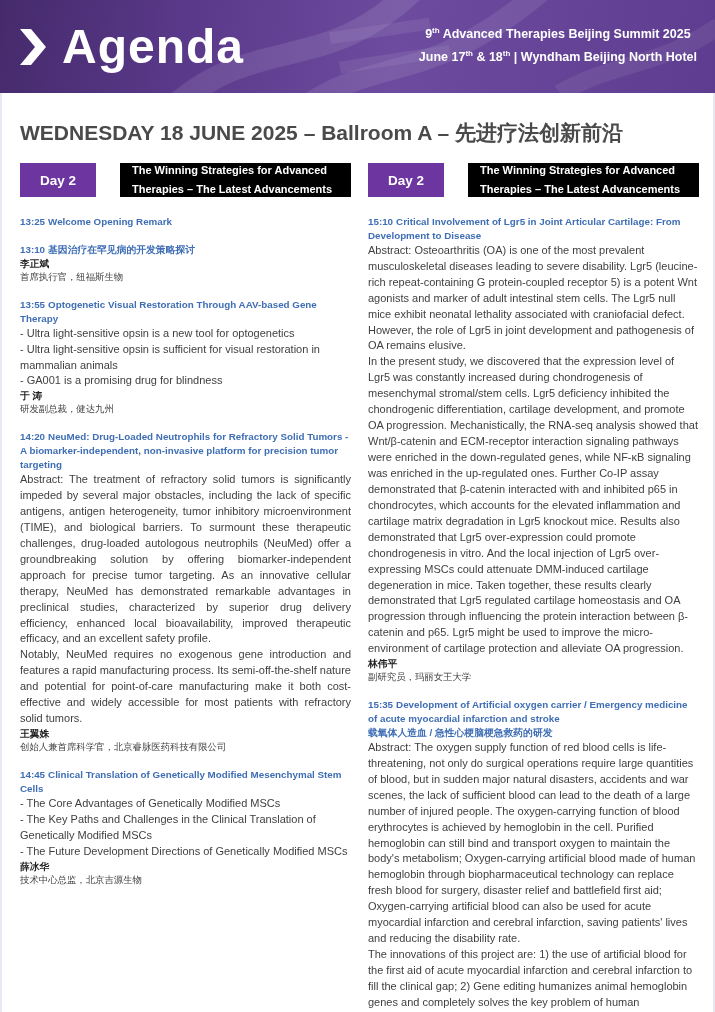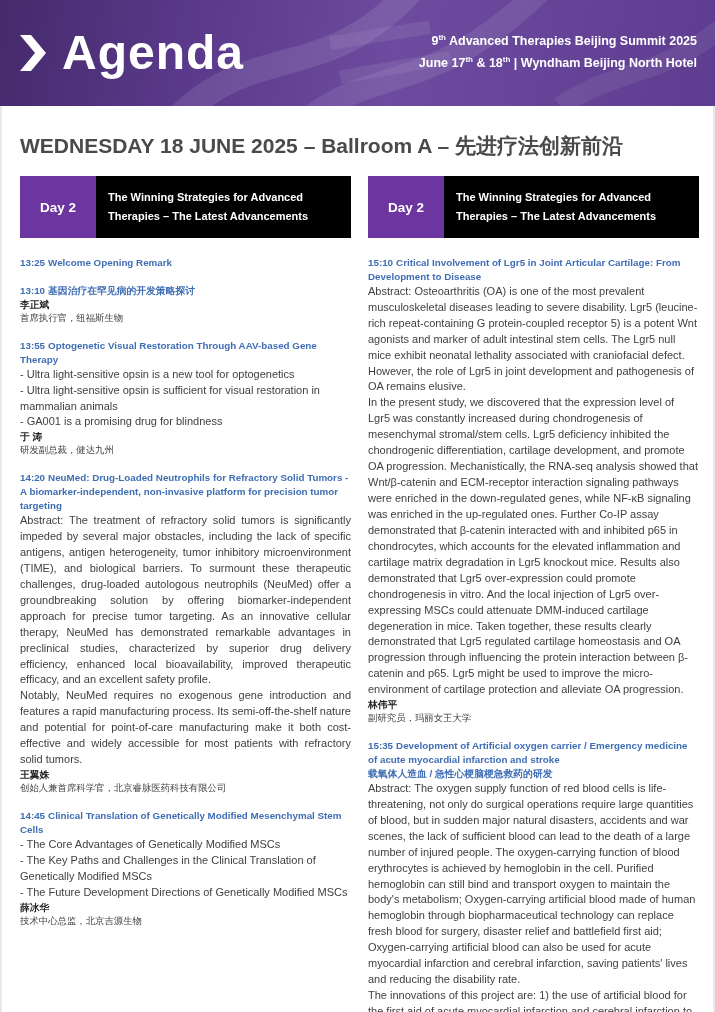--- a/index.html
+++ b/index.html
@@ -7,40 +7,40 @@
   html, body { background:#ffffff; }
   body {
     width:715px; min-height:1012px; margin:0 auto;
     font-family:"Liberation Sans","DejaVu Sans",sans-serif;
     color:#3f3f3f;
     display:flex; flex-direction:column;
     box-shadow: inset 0 0 0 2px #eae7f0;
   }
   
   .banner {
-    height:106px; width:100%;
+    height:93px; width:100%;
     background:linear-gradient(100deg,#452a6b 0%,#5b3a8c 28%,#6d4c9f 55%,#5e3d90 100%);
     position:relative; overflow:hidden;
     display:flex; align-items:center;
   }
   .helix { position:absolute; top:0; left:0; width:100%; height:100%; z-index:1; }
   .brand { display:flex; align-items:center; gap:16px; padding-left:20px; position:relative; z-index:2; }
   .chevron { display:block; }
   .agenda-title { color:#fff; font-size:48px; font-weight:bold; letter-spacing:1px; line-height:1; }
   .event-info {
-    margin-left:auto; padding-right:18px; text-align:right;
+    margin-left:auto; padding-right:18px; text-align:center;
     color:#fff; font-weight:bold; font-size:12.5px; line-height:1.75;
     position:relative; z-index:2;
   }
   .event-info sup { font-size:8px; font-weight:bold; }
   
   .date-heading { padding:26px 20px 16px 20px; font-size:21px; font-weight:bold; color:#4a4a4a; }
   
   .banners, .content { display:grid; grid-template-columns:1fr 1fr; column-gap:17px; padding-left:20px; padding-right:16px; }
-  .daybar { display:flex; height:62px; }
+  .daybar { display:flex; height:34px;gap:24px; }
   .daybox { width:76px; flex:0 0 76px; background:#6c35a0; color:#fff; font-weight:bold; font-size:13.5px; display:flex; align-items:center; justify-content:center; }
   .graybar { flex:1; background:#000000; color:#fff; font-weight:bold; font-size:11px; line-height:1.7; display:flex; align-items:center; padding:4px 12px; }
   
   .content { padding-top:18px; padding-bottom:28px; flex:1; align-items:start; }
   .session { margin-bottom:14px; }
   .stitle { color:#3f6eb5; font-weight:bold; font-size:9.8px; line-height:1.42; }
   .stitle .time { margin-right:3px; }
   .bullet, .para { font-size:11px; line-height:1.45; color:#3f3f3f; }
   .para.justify { text-align:justify; }
   .speaker { font-weight:bold; color:#1f1f1f; font-size:9.8px; margin-top:1px; }

